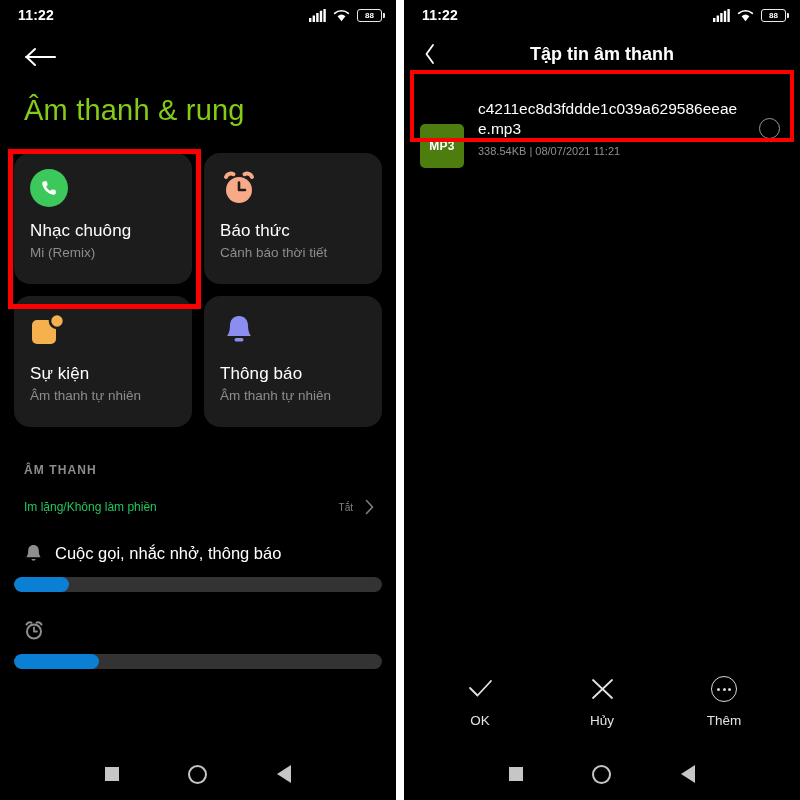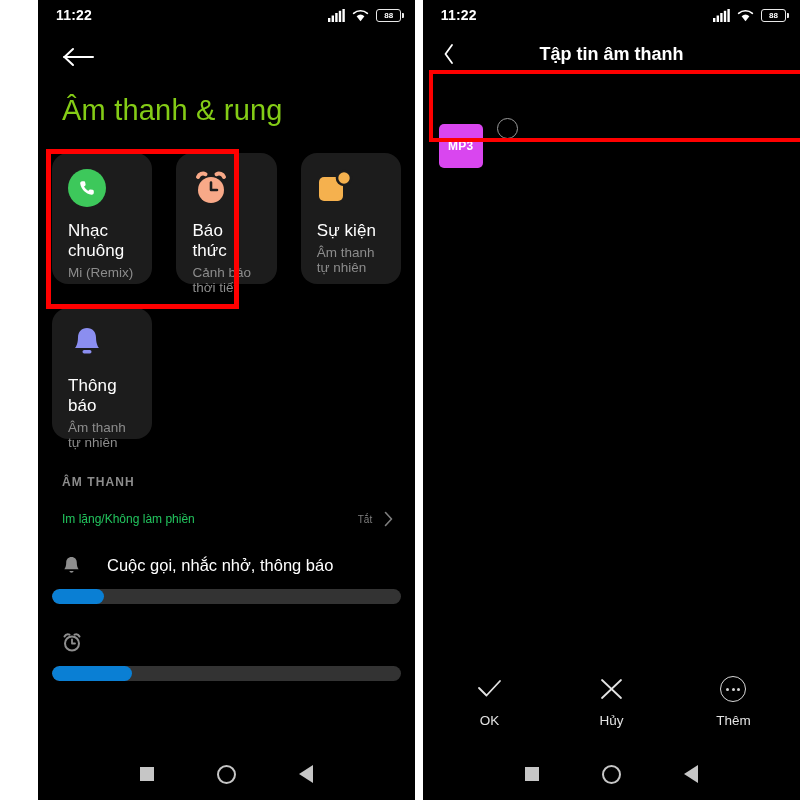--- a/index.html
+++ b/index.html
@@ -9,21 +9,20 @@
     height: 800px;
     background: #ffffff;
     font-family: "Liberation Sans", sans-serif;
     overflow: hidden;
   }
 
   .screens {
     display: flex;
     width: 800px;
     height: 800px;
-    padding-left: 38px;
   }
 
   .phone {
     position: relative;
     background: #000000;
     height: 800px;
     overflow: hidden;
   }
   .phone-left  { width: 396px; }
   .phone-gap   { width: 8px; background: #ffffff; height: 800px; }
@@ -84,22 +83,22 @@
   .page-title {
     color: #84cc16;
     font-size: 29px;
     font-weight: 400;
     padding: 10px 0 26px 24px;
     letter-spacing: 0.2px;
   }
 
   .card-grid {
     display: grid;
-    grid-template-columns: 1fr 1fr 1fr;
-    gap: 24px;
+    grid-template-columns: 1fr 1fr;
+    gap: 12px;
     padding: 0 14px;
   }
 
   .card {
     background: #1c1c1c;
     border-radius: 16px;
     height: 131px;
     padding: 16px 16px 0 16px;
     position: relative;
   }
@@ -161,21 +160,21 @@
     display: flex;
     align-items: center;
     gap: 12px;
   }
   .dnd-value { color: #7e7e7e; font-size: 10px; }
 
   .vol-block { padding: 28px 14px 0 14px; }
   .vol-head {
     display: flex;
     align-items: center;
-    gap: 26px;
+    gap: 12px;
     padding-left: 10px;
     margin-bottom: 14px;
   }
   .vol-label { color: #ffffff; font-size: 16.5px; }
 
   .slider {
     height: 15px;
     border-radius: 8px;
     background: #333333;
     position: relative;
@@ -236,21 +235,21 @@
 
   .file-row {
     display: flex;
     align-items: center;
     padding: 10px 14px 10px 16px;
     gap: 14px;
     min-height: 70px;
   }
   .mp3-badge {
     width: 44px; height: 44px;
-    background: #d946ef;
+    background: #4d7c0f;
     border-radius: 5px;
     display: flex;
     align-items: center;
     justify-content: center;
     color: #ffffff;
     font-size: 12px;
     font-weight: bold;
     letter-spacing: 0.3px;
     flex-shrink: 0;
     margin-top: 36px;
@@ -483,20 +482,28 @@
 
     <div class="top-appbar">
       <svg width="12" height="22" viewBox="0 0 12 22">
         <path d="M9 2 L2.5 11 L9 20" stroke="#ffffff" stroke-width="1.8" fill="none" stroke-linecap="round" stroke-linejoin="round"></path>
       </svg>
       <div class="appbar-title">Tập tin âm thanh</div>
     </div>
 
     <div class="file-row">
       <div class="mp3-badge">MP3</div>
+      <div class="file-info">
+        <div class="file-name">c4211ec8d3fddde1c039a629586eeaee.mp3</div>
+        <div class="file-meta">
+          <span>338.54KB</span>
+          <span>|</span>
+          <span>08/07/2021 11:21</span>
+        </div>
+      </div>
       <div class="radio-empty"></div>
     </div>
 
     <div class="hl-file"></div>
 
     <div class="action-bar">
       <div class="action-btn">
         <svg width="27" height="26" viewBox="0 0 27 26">
           <path d="M3 12 L10.5 19.5 L24 5" stroke="#e3e3e3" stroke-width="1.8" fill="none" stroke-linecap="round" stroke-linejoin="round"></path>
         </svg>

